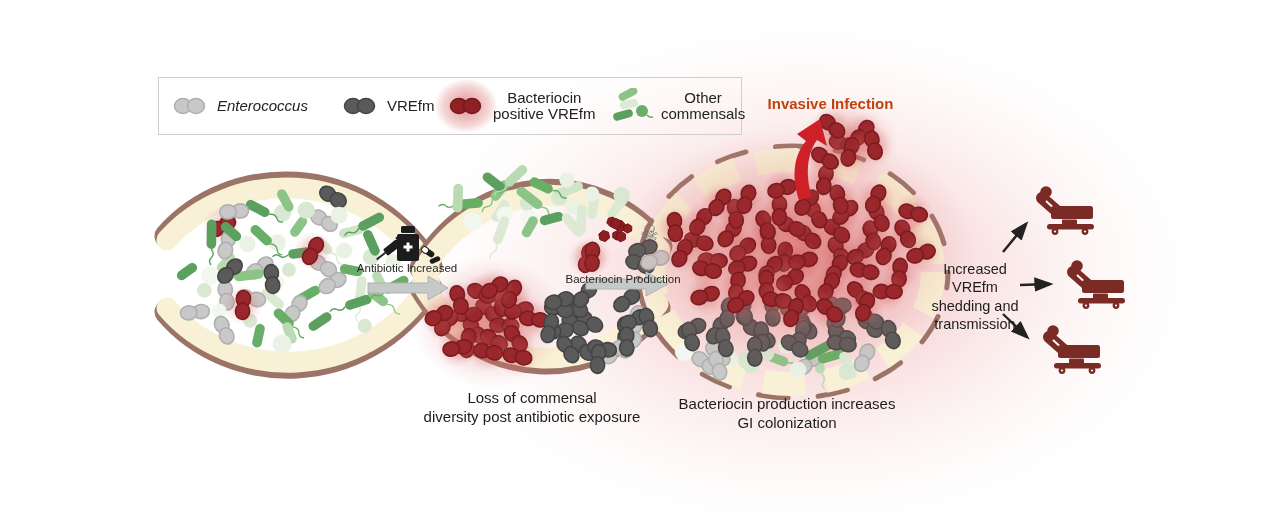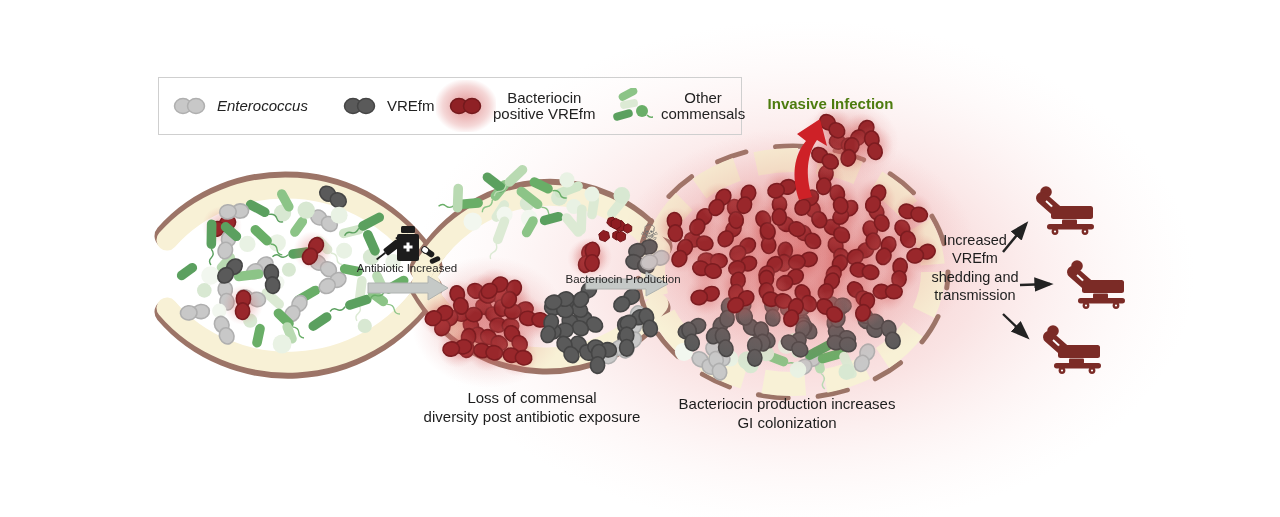--- a/index.html
+++ b/index.html
@@ -2,21 +2,21 @@
 <html><head>
 <meta charset="utf-8">
 <style>
   html,body{margin:0;padding:0;background:#fff;}
   .stage{position:relative;width:1280px;height:517px;background:#ffffff;overflow:hidden;
          font-family:"Liberation Sans",sans-serif;color:#1e1e1e;}
   svg#scene{position:absolute;left:0;top:0;}
   .txt{position:absolute;white-space:pre-line;text-align:center;}
   .caption{font-size:15px;line-height:1.28;color:#1d1d1d;}
   .small-label{font-size:11.5px;color:#262626;}
-  .invasive{font-size:15px;font-weight:bold;color:#4d7c0f;}
+  .invasive{font-size:15px;font-weight:bold;color:#c2410c;}
   .shedding{font-size:14.5px;line-height:1.26;color:#1d1d1d;}
   
   .legend{position:absolute;left:158px;top:77px;width:584px;height:58px;
           border:1.5px solid #cfcfcf;background:transparent;box-sizing:border-box;}
   .legend-item{position:absolute;top:0;height:100%;display:flex;align-items:center;gap:8px;justify-content:flex-end;}
   .legend-label{font-size:15px;line-height:1.1;color:#222;}
   .legend-label.two-line{text-align:center;white-space:pre-line;}
   .italic{font-style:italic;}
   .glow-wrap{position:relative;width:38px;height:26px;}
   .glow-wrap::before{content:"";position:absolute;left:-11px;top:-13px;width:60px;height:52px;
@@ -1064,17 +1064,17 @@
     </div>
   </div>
 
   <div class="txt invasive" style="left:758px;top:95px;width:145px;">Invasive Infection</div>
   <div class="txt small-label" style="left:336px;top:262px;width:142px;">Antibiotic Increased</div>
   <div class="txt small-label" style="left:553px;top:273px;width:140px;">Bacteriocin Production</div>
   <div class="txt caption" style="left:657px;top:394px;width:260px;">Bacteriocin production increases
 GI colonization</div>
   <div class="txt caption" style="left:402px;top:388px;width:260px;">Loss of commensal
 diversity post antibiotic exposure</div>
-  <div class="txt shedding" style="left:910px;top:231px;width:130px;">Increased
+  <div class="txt shedding" style="left:910px;top:260px;width:130px;">Increased
 VREfm
 shedding and
 transmission</div>
 </div>
 
 </body></html>

